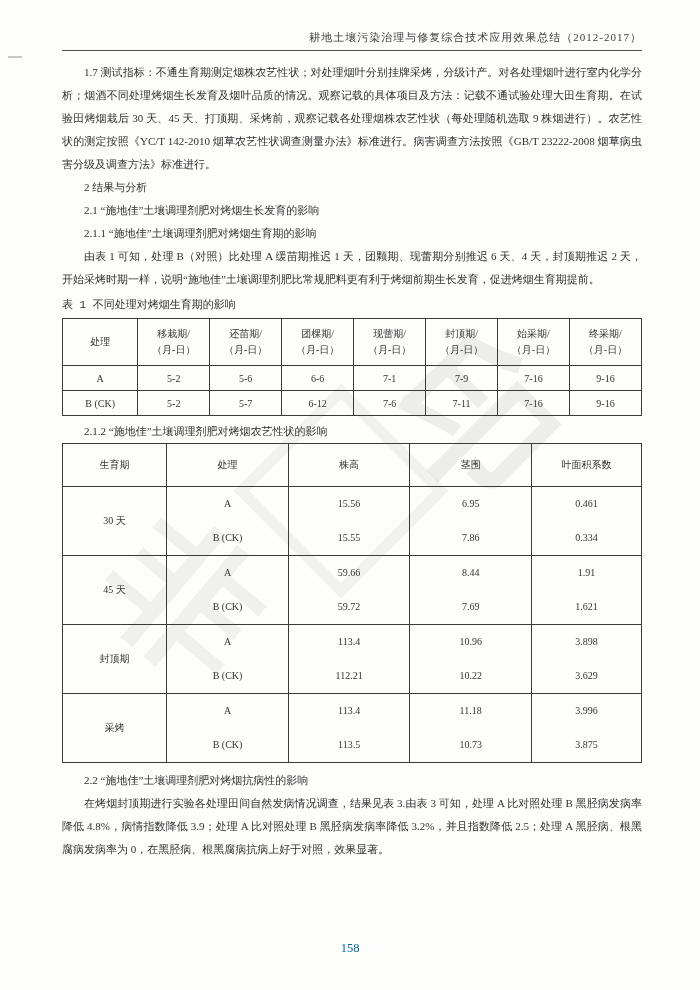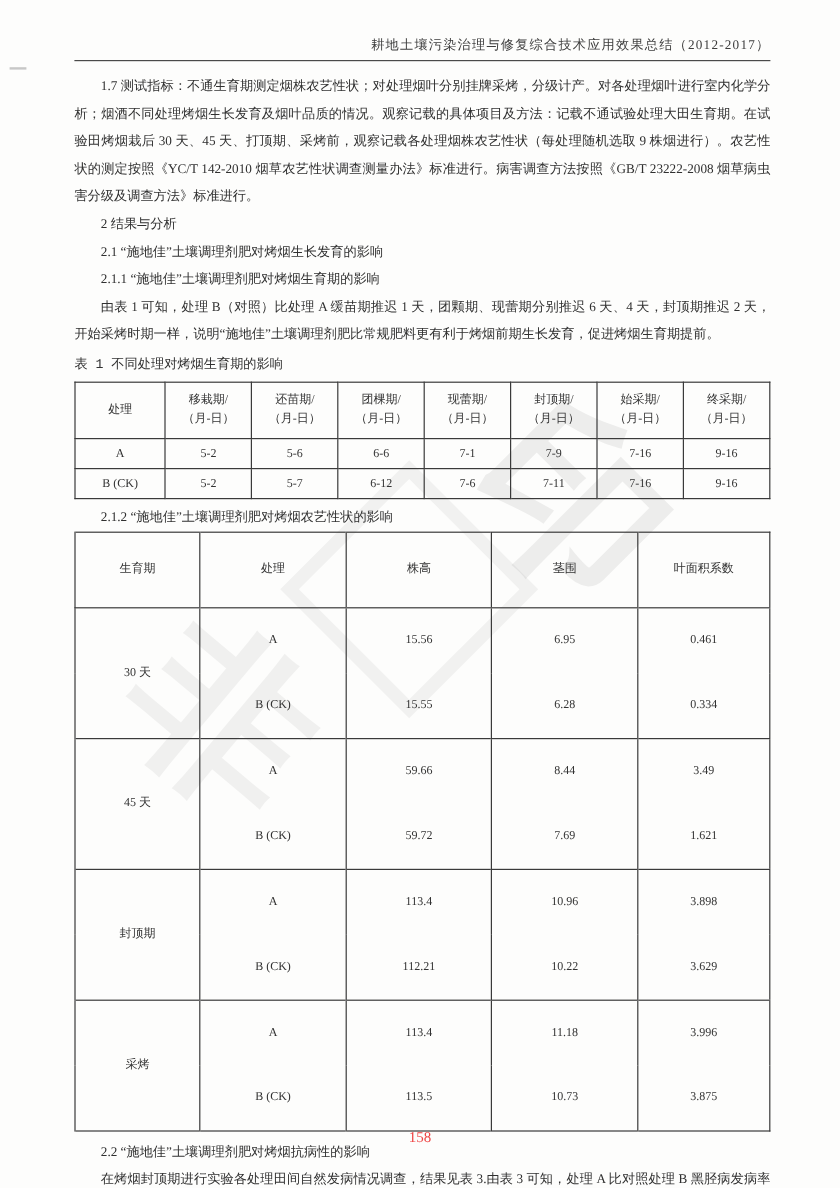--- a/index.html
+++ b/index.html
@@ -57,34 +57,34 @@
 
   
   .t1 { border:1.5px solid #3a3a3a; }
   .t1 th, .t1 td { border:1px solid #3a3a3a; text-align:center; padding:0 1px; }
   .t1 thead th { height:46px; line-height:16px; white-space:pre-line; }
   .t1 tbody td { height:24px; }
   .t1 col.c-proc { width:13%; }
 
   
   .t2 { border:1.5px solid #3a3a3a; margin-bottom:2px; }
-  .t2 th, .t2 td { border-left:1px solid #3a3a3a; text-align:center; padding:18px 2px; line-height:18px; }
+  .t2 th, .t2 td { border-left:1px solid #3a3a3a; text-align:center; padding:8px 2px; line-height:18px; }
   .t2 thead th { height:26px; border-bottom:1px solid #3a3a3a; }
   .t2 tbody { border-top:1px solid #3a3a3a; }
   .t2 col.c-stage { width:18%; }
   .t2 col.c-treat { width:21%; }
   .t2 col.c-h { width:21%; }
   .t2 col.c-g { width:21%; }
   .t2 col.c-l { width:19%; }
 
   .footer-pagenum {
     position:absolute; z-index:1;
     left:0; right:0; bottom:34px;
     text-align:center;
-    font-size:12.5px; color:#ef4444;
+    font-size:12.5px; color:#0369a1;
   }
 </style>
 </head>
 <body>
 
 <div class="page">
 
   <div class="watermark-layer">
     <div class="wm-char" style="left:400px; top:320px;">印</div>
     <div class="wm-char wm2" style="left:110px; top:500px;">非</div>
@@ -184,31 +184,31 @@
         <tr>
           <td rowspan="2">30 天</td>
           <td>A</td>
           <td>15.56</td>
           <td>6.95</td>
           <td>0.461</td>
         </tr>
         <tr>
           <td>B (CK)</td>
           <td>15.55</td>
-          <td>6.28</td>
+          <td>7.86</td>
           <td>0.334</td>
         </tr>
       </tbody>
       <tbody>
         <tr>
           <td rowspan="2">45 天</td>
           <td>A</td>
           <td>59.66</td>
           <td>8.44</td>
-          <td>3.49</td>
+          <td>1.91</td>
         </tr>
         <tr>
           <td>B (CK)</td>
           <td>59.72</td>
           <td>7.69</td>
           <td>1.621</td>
         </tr>
       </tbody>
       <tbody>
         <tr>

